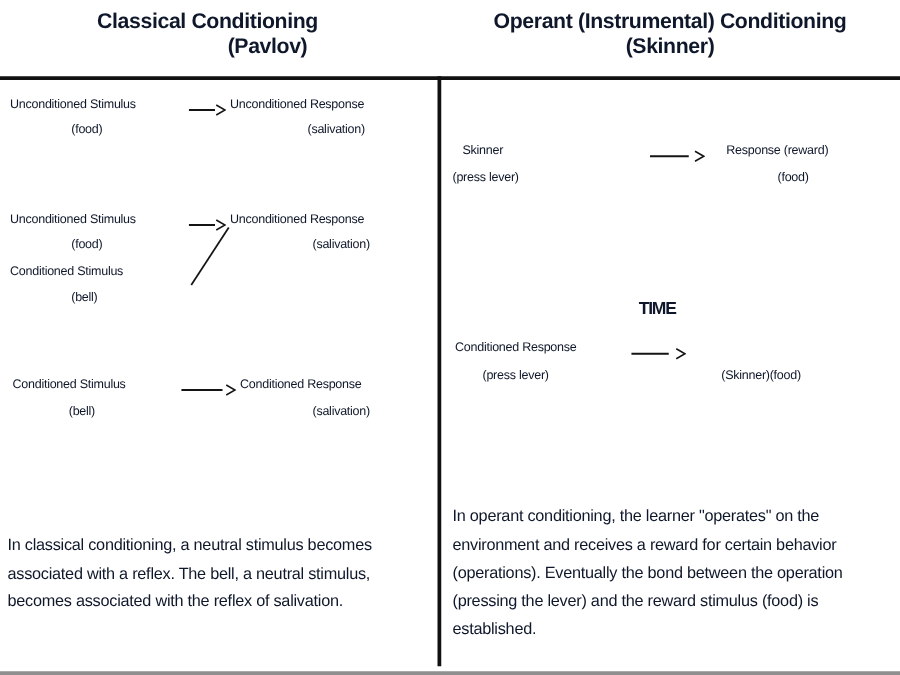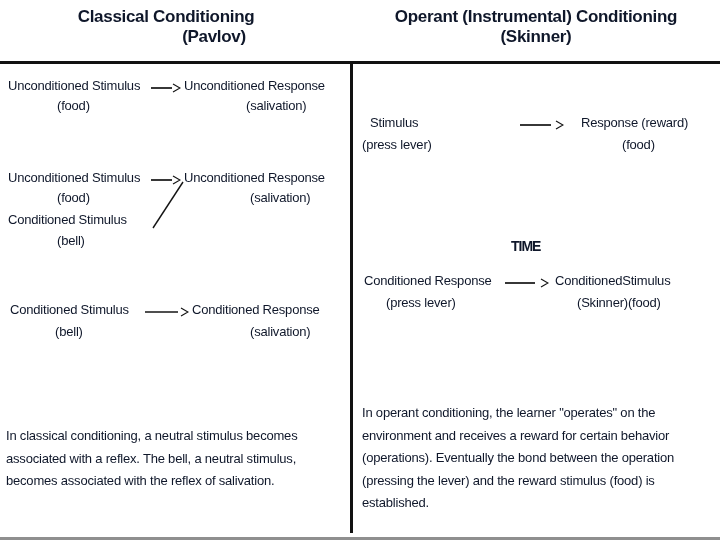--- a/index.html
+++ b/index.html
@@ -6,21 +6,21 @@
   #canvas{
     position:relative;
     width:720px;height:540px;
     background:#ffffff;
     font-family:"Liberation Sans", sans-serif;
     color:#0f172a;
     overflow:hidden;
   }
   .abs{position:absolute;white-space:nowrap;}
   .hdr{font-weight:bold;font-size:17px;letter-spacing:-0.3px;text-align:center;}
-  .body-txt{font-size:13px;letter-spacing:-0.2px;}
+  .body-txt{font-size:10px;letter-spacing:-0.2px;}
   .para{font-size:13px;letter-spacing:-0.2px;line-height:22.5px;white-space:normal;}
   .rule-h{position:absolute;left:0;top:61px;width:720px;height:3px;background:#111111;}
   .rule-v{position:absolute;left:350px;top:61px;width:3px;height:472px;background:#111111;}
   .bottom-bar{position:absolute;left:0;top:537px;width:720px;height:3px;background:#8f8f8f;}
   .arrow-svg{display:block;}
   .time-lbl{font-size:14px;font-weight:bold;letter-spacing:-1px;}
 </style>
 </head>
 <body>
 
@@ -70,39 +70,38 @@
       <line x1="0" y1="6" x2="33" y2="6" stroke="#141414" stroke-width="1.7"></line>
       <polyline points="36,2 43,6 36,10" fill="none" stroke="#141414" stroke-width="1.2"></polyline>
     </svg>
   </div>
   <div class="abs body-txt" style="left:192px;top:302px;">Conditioned Response</div>
   <div class="abs body-txt" style="left:55px;top:324px;">(bell)</div>
   <div class="abs body-txt" style="left:250px;top:324px;">(salivation)</div>
 
   <div class="abs para" style="left:6px;top:425px;width:344px;">In classical conditioning, a neutral stimulus becomes associated with a reflex.  The bell, a neutral stimulus, becomes associated with the reflex of salivation.</div>
 
-  <div class="abs body-txt" style="left:370px;top:115px;">Stimulus</div>
+  <div class="abs body-txt" style="left:370px;top:115px;">Skinner</div>
   <div class="abs body-txt" style="left:362px;top:137px;">(press lever)</div>
   <div class="abs" style="left:520px;top:119px;">
     <svg class="arrow-svg" width="44" height="12" viewBox="0 0 44 12">
       <line x1="0" y1="6" x2="31" y2="6" stroke="#141414" stroke-width="1.7"></line>
       <polyline points="36,2 43,6 36,10" fill="none" stroke="#141414" stroke-width="1.2"></polyline>
     </svg>
   </div>
   <div class="abs body-txt" style="left:581px;top:115px;">Response (reward)</div>
   <div class="abs body-txt" style="left:622px;top:137px;">(food)</div>
 
   <div class="abs time-lbl" style="left:511px;top:202px;margin-top:36px;">TIME</div>
 
   <div class="abs body-txt" style="left:364px;top:273px;">Conditioned Response</div>
   <div class="abs body-txt" style="left:386px;top:295px;">(press lever)</div>
   <div class="abs" style="left:505px;top:277px;">
     <svg class="arrow-svg" width="44" height="12" viewBox="0 0 44 12">
       <line x1="0" y1="6" x2="30" y2="6" stroke="#141414" stroke-width="1.7"></line>
       <polyline points="36,2 43,6 36,10" fill="none" stroke="#141414" stroke-width="1.2"></polyline>
     </svg>
   </div>
-  <div class="abs body-txt" style="left:555px;top:273px;">ConditionedStimulus</div>
   <div class="abs body-txt" style="left:577px;top:295px;">(Skinner)(food)</div>
 
   <div class="abs para" style="left:362px;top:402px;width:352px;">In operant conditioning, the learner "operates" on the environment and receives a reward for certain behavior (operations).  Eventually the bond between the operation (pressing the lever) and the reward stimulus (food) is established.</div>
 
 </div>
 
 </body></html>

